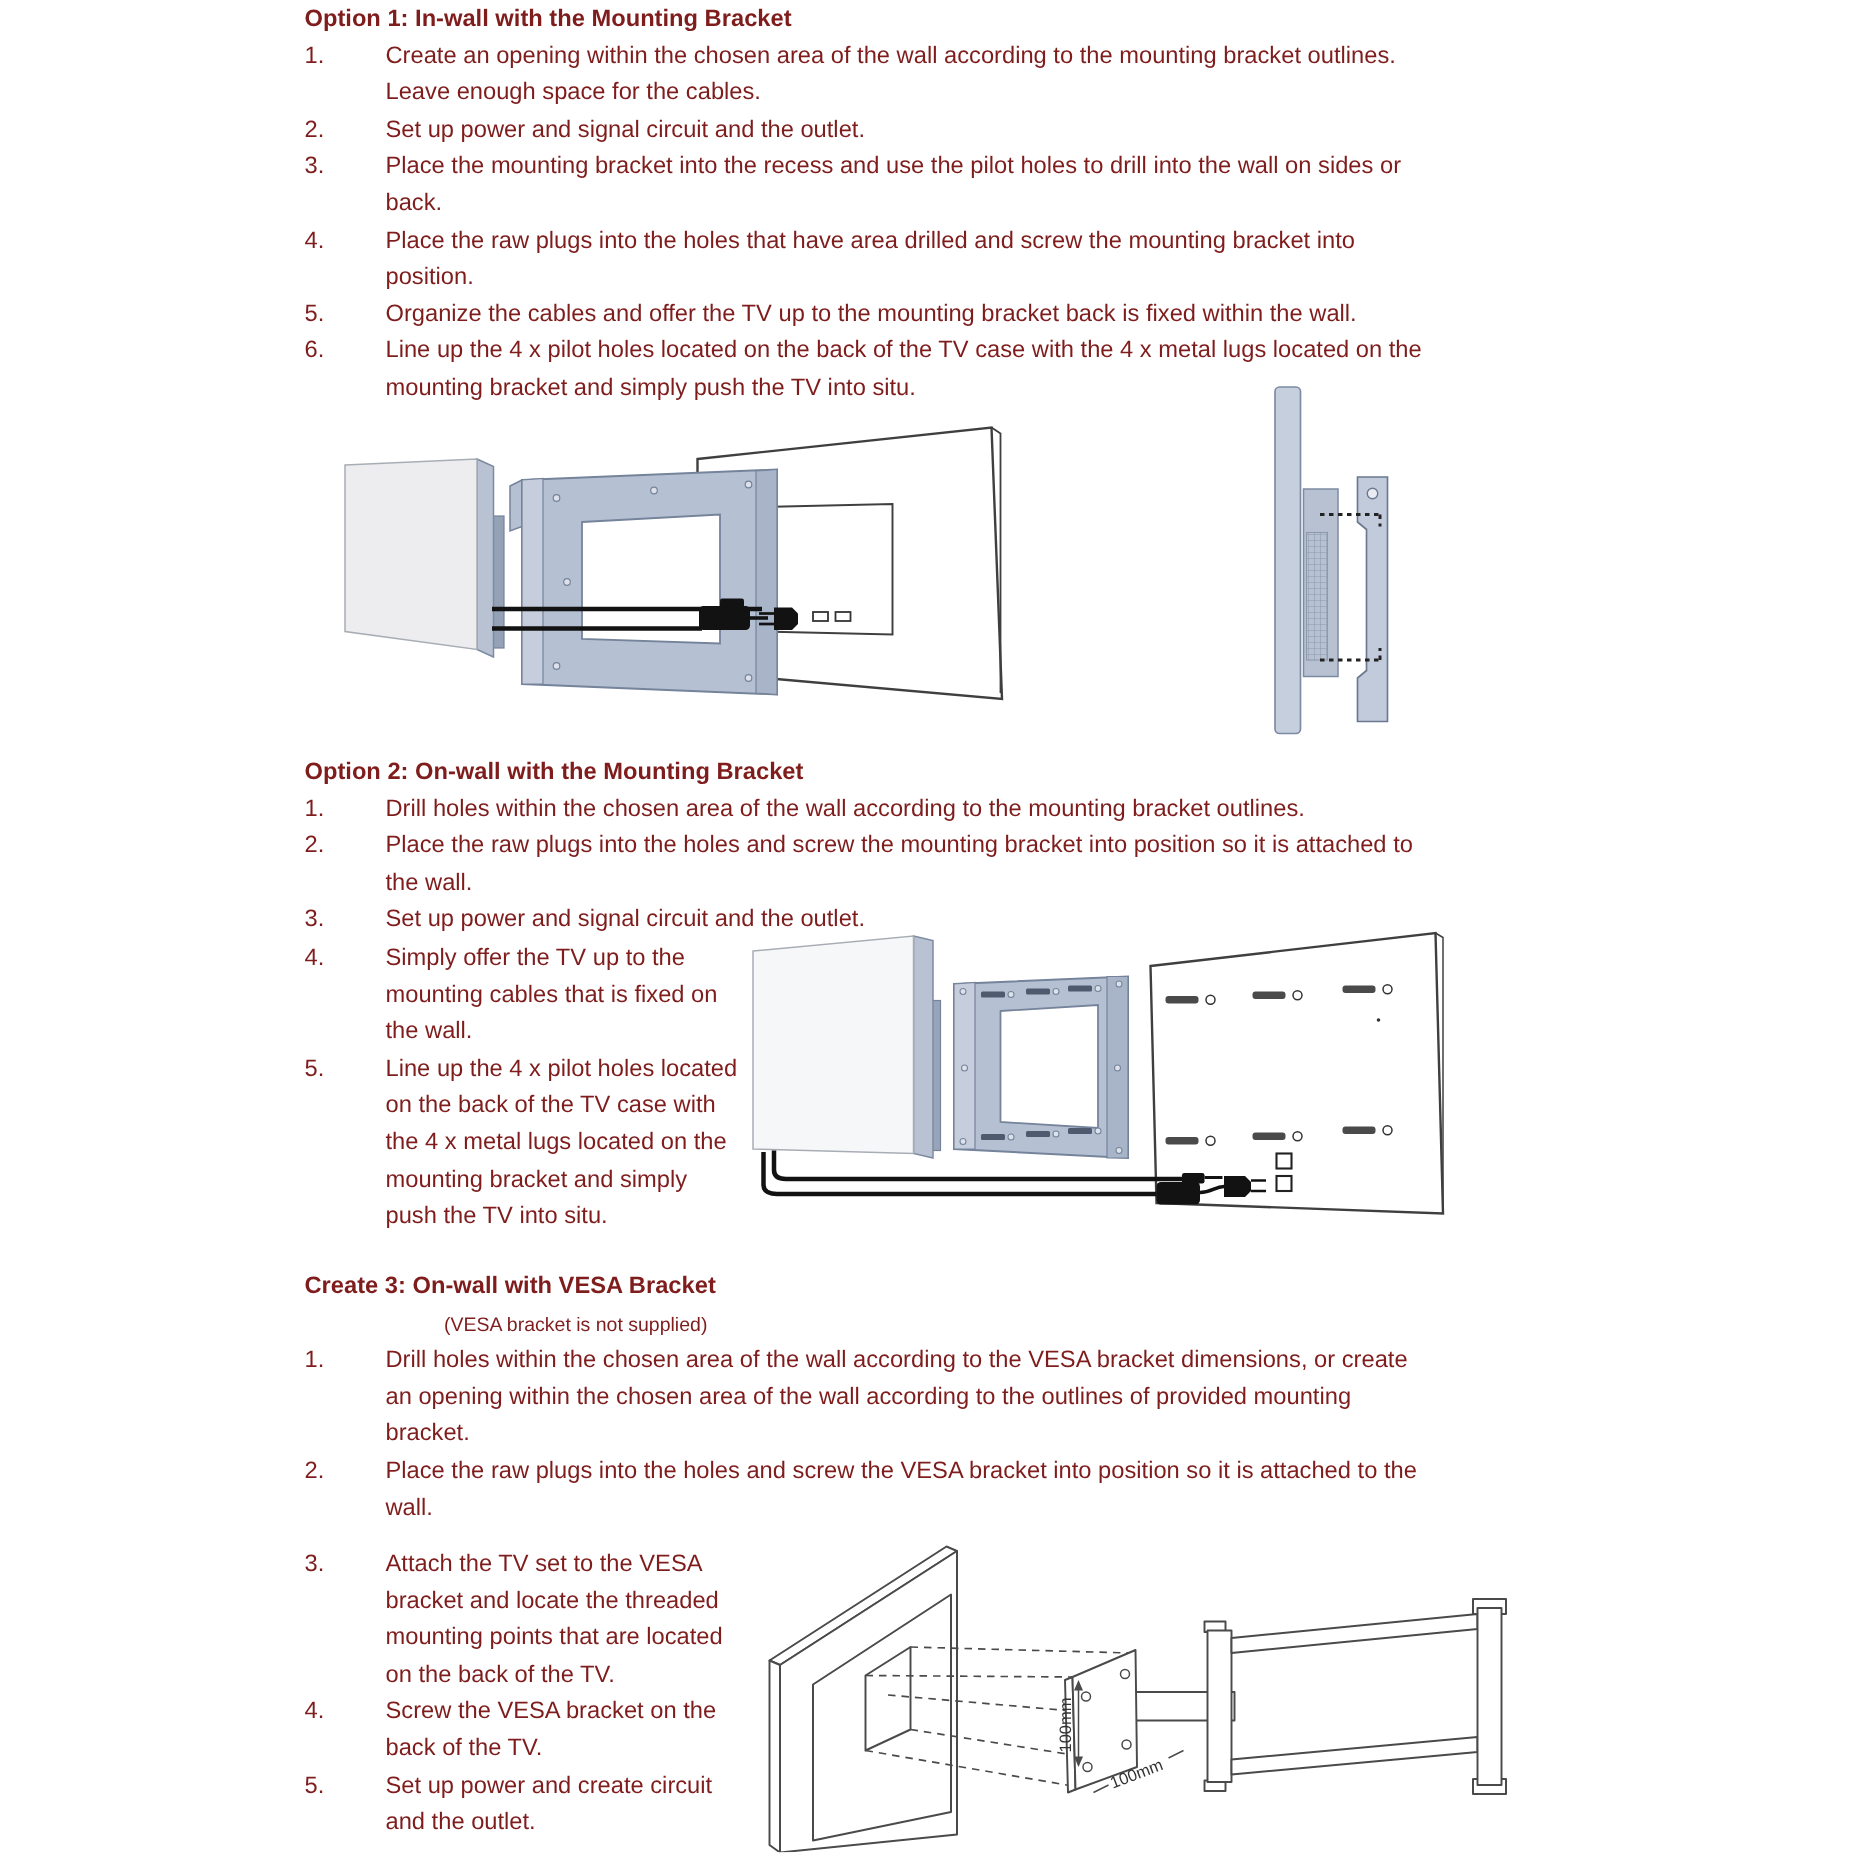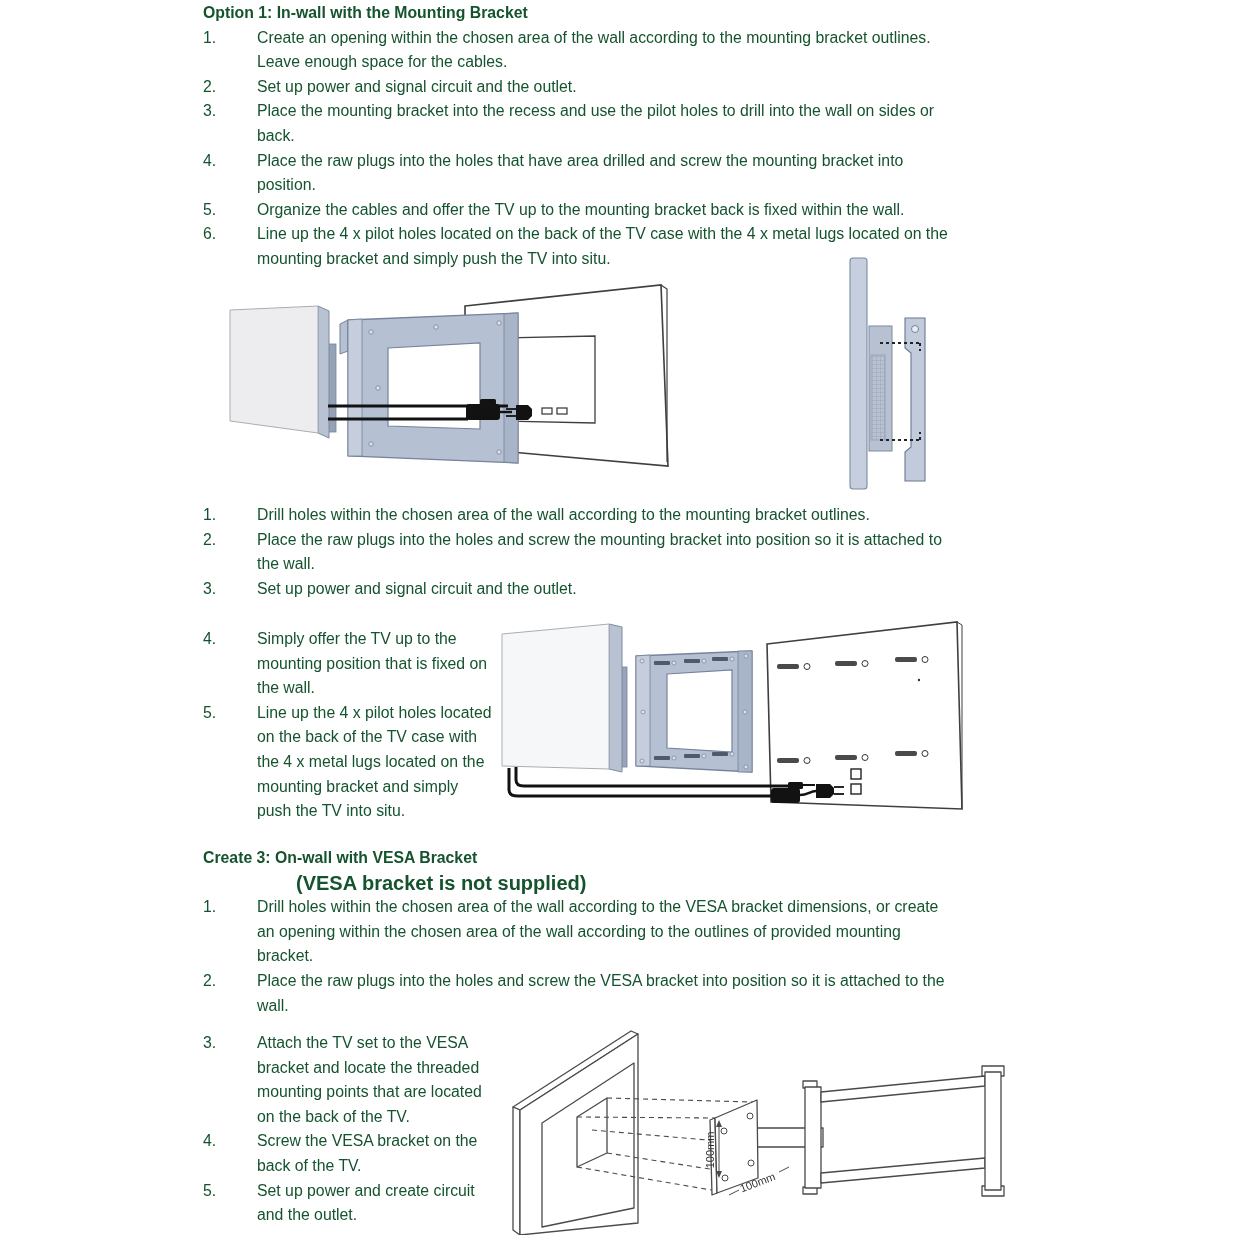--- a/index.html
+++ b/index.html
@@ -1,22 +1,22 @@
 <!DOCTYPE html>
 <html><head>
 <meta charset="utf-8">
 <style>
   html,body{margin:0;padding:0;background:#ffffff;}
   .page{
     position:relative;width:1220px;height:1235px;background:#ffffff;overflow:hidden;
-    font-family:"Liberation Sans",sans-serif;color:#14532d;
+    font-family:"Liberation Sans",sans-serif;color:#7f1d1d;
   }
   .block{position:absolute;}
   .opt-heading{font-size:15.8px;font-weight:700;line-height:24.6px;margin:0;}
-  .subtitle{font-size:20px;line-height:24.6px;padding-left:93px;font-weight:bold;}
+  .subtitle{font-size:13px;line-height:24.6px;padding-left:93px;}
   ol.num-list{list-style:none;margin:0;padding:0;font-size:15.8px;line-height:24.6px;}
   ol.num-list li{display:flex;align-items:flex-start;}
   .li-num{width:24px;flex:none;}
   .li-txt{white-space:pre-wrap;flex:1;margin-left:30px;}
   svg{display:block;}
   svg text{font-family:"Liberation Sans",sans-serif;}
 </style>
 </head>
 <body>
 
@@ -116,20 +116,21 @@
       <g stroke="#222" stroke-width="2" stroke-dasharray="3,3">
         <line x1="672" y1="87" x2="712" y2="87"></line>
         <line x1="712" y1="87" x2="712" y2="95"></line>
         <line x1="672" y1="184" x2="712" y2="184"></line>
         <line x1="712" y1="184" x2="712" y2="176"></line>
       </g>
     </g>
   </svg>
 
   <div class="block" id="opt2-full" style="left:203px;top:503px;width:850px;">
+    <h3 class="opt-heading">Option 2: On-wall with the Mounting Bracket</h3>
     <ol class="num-list">
         <li>
           <span class="li-num">1.</span>
           <span class="li-txt">Drill holes within the chosen area of the wall according to the mounting bracket outlines.</span>
         </li>
         <li>
           <span class="li-num">2.</span>
           <span class="li-txt">Place the raw plugs into the holes and screw the mounting bracket into position so it is attached to
 the wall.</span>
         </li>
@@ -137,21 +138,21 @@
           <span class="li-num">3.</span>
           <span class="li-txt">Set up power and signal circuit and the outlet.</span>
         </li>
       </ol>
   </div>
   <div class="block" id="opt2-side" style="left:203px;top:627px;width:300px;">
     <ol class="num-list">
         <li>
           <span class="li-num">4.</span>
           <span class="li-txt">Simply offer the TV up to the
-mounting position that is fixed on
+mounting cables that is fixed on
 the wall.</span>
         </li>
         <li>
           <span class="li-num">5.</span>
           <span class="li-txt">Line up the 4 x pilot holes located
 on the back of the TV case with
 the 4 x metal lugs located on the
 mounting bracket and simply
 push the TV into situ.</span>
         </li>

